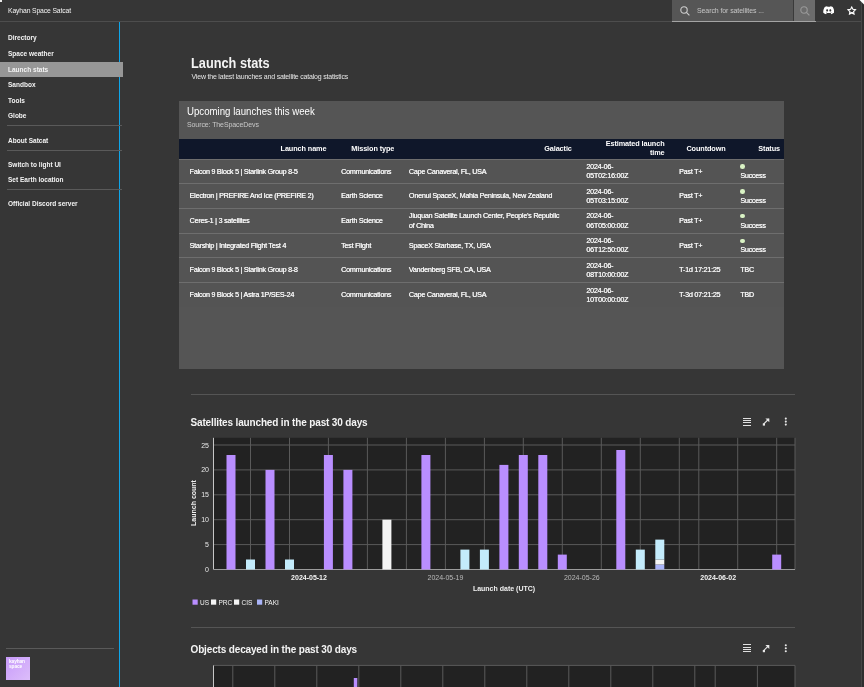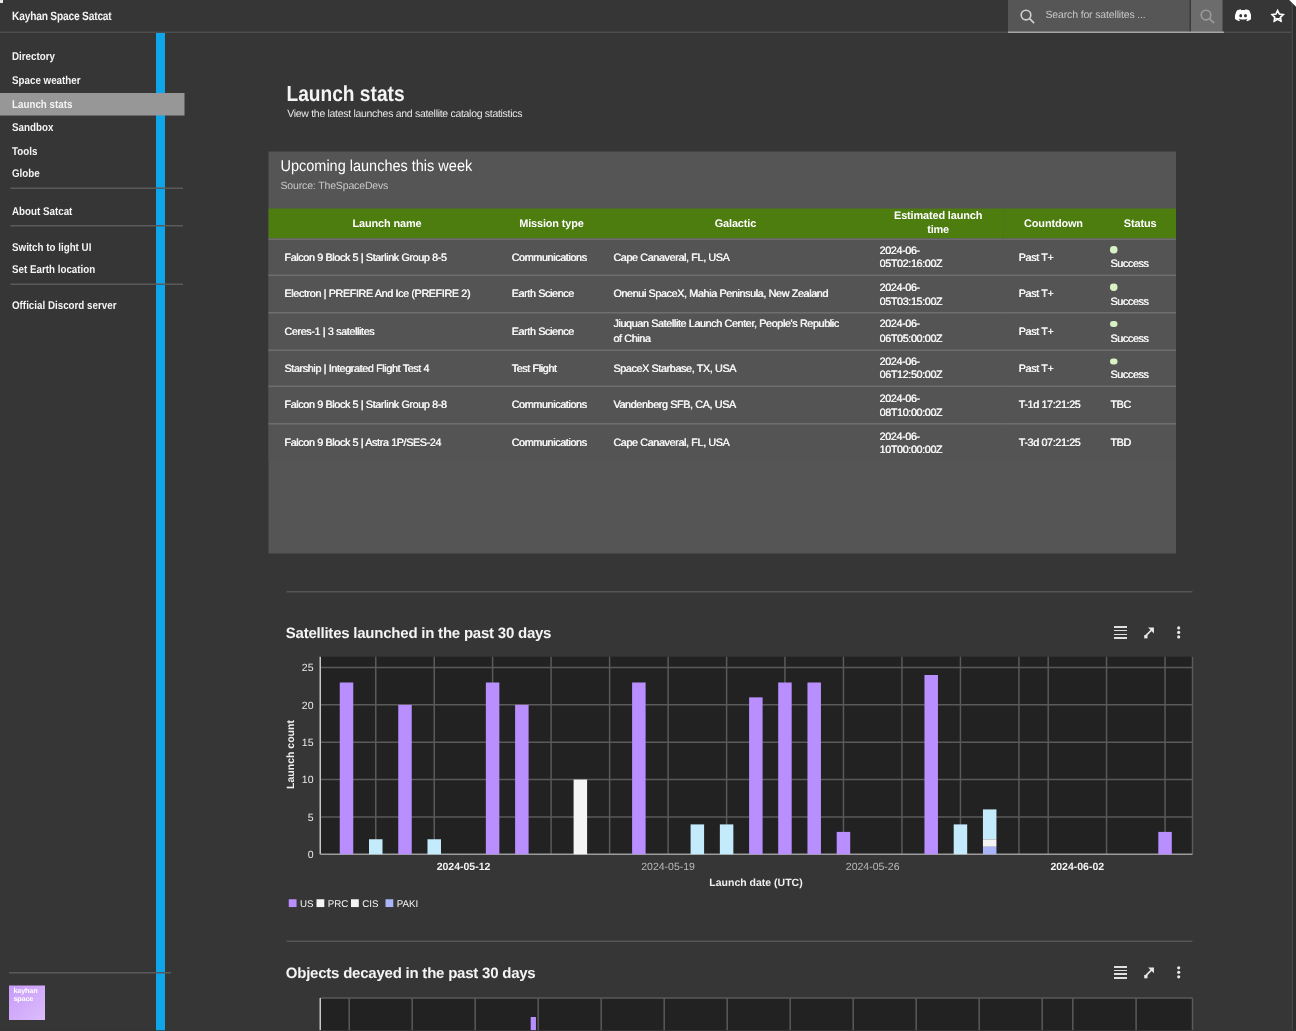--- a/index.html
+++ b/index.html
@@ -1,40 +1,40 @@
 <!DOCTYPE html>
 <html><head>
 <meta charset="utf-8">
 <style>
   * { margin:0; padding:0; box-sizing:border-box; }
   html,body { width:864px; height:687px; overflow:hidden; }
   body { background:#363636; font-family:"Liberation Sans",sans-serif; position:relative; }
   .abs { position:absolute; }
   
   #topbar { position:absolute; left:0; top:0; width:864px; height:22px; background:#363636; border-bottom:1px solid #4d4d4d; z-index:5; }
-  #topbar .title { position:absolute; left:8px; top:0; line-height:22px; font-size:8px; font-weight:bold; color:#f4f4f4; letter-spacing:-0.15px; }
+  #topbar .title { position:absolute; left:8px; top:0; line-height:22px; font-size:8px; font-weight:normal; color:#f4f4f4; letter-spacing:-0.15px; }
   #search { position:absolute; left:672px; top:0; width:121px; height:22px; background:#565656; }
   #search .ph { position:absolute; left:25px; top:0; line-height:22px; font-size:7px; letter-spacing:-0.1px; color:#c6c6c6; }
   #searchbtn { position:absolute; left:793px; top:0; width:22px; height:22px; background:#6c6c6c; border-left:1px solid #3a3a3a; }
   
-  #sidebar { position:absolute; left:0; top:22px; width:110px; height:665px; background:#363636; border-right:6px solid #0ea5e9; z-index:4; }
+  #sidebar { position:absolute; left:0; top:22px; width:120px; height:665px; background:#363636; border-right:1px solid #0ea5e9; z-index:4; }
   .navitem { position:absolute; left:0; width:123px; height:15px; line-height:15px; padding-left:8px; font-size:7.5px; font-weight:bold; color:#f4f4f4; white-space:nowrap; }
   .navitem i { display:inline-block; font-style:normal; transform:scaleX(0.87); transform-origin:0 50%; }
   .navsep { position:absolute; left:7px; width:115px; height:1px; background:#5a5a5a; }
   #logo { position:absolute; left:6px; top:634.5px; width:23.5px; height:23.5px; background:linear-gradient(135deg,#c89bfb,#dcbdfa); padding:2px 0 0 3px; }
   #logo div { font-size:4.8px; line-height:5.2px; font-weight:bold; color:#fff; letter-spacing:-0.1px; }
   
   #h1 { position:absolute; left:191px; top:55px; font-size:14.5px; font-weight:bold; color:#f4f4f4; transform:scaleX(0.88); transform-origin:0 0; letter-spacing:0; }
   #sub1 { position:absolute; left:191.5px; top:72.5px; font-size:7px; letter-spacing:-0.2px; color:#e6e6e6; }
   
   #card { position:absolute; left:179px; top:101px; width:605px; height:268px; background:#555555; }
   #card .ct { position:absolute; left:8px; top:3.5px; font-size:10.5px; color:#fff; transform:scaleX(0.92); transform-origin:0 0; }
   #card .cs { position:absolute; left:8px; top:19.5px; font-size:7px; letter-spacing:-0.1px; color:#c8c8c8; }
   table#t { position:absolute; left:0; top:38px; width:605px; border-collapse:collapse; table-layout:fixed; }
-  #t th { background:#4d7c0f; height:20px; font-size:7.3px; letter-spacing:-0.1px; font-weight:bold; color:#fff; text-align:center; padding:0 4px 0 10.5px; vertical-align:middle; line-height:8.5px; }
+  #t th { background:#0f172a; height:20px; font-size:7.3px; letter-spacing:-0.1px; font-weight:bold; color:#fff; text-align:right; padding:0 4px 0 10.5px; vertical-align:middle; line-height:8.5px; }
   #t td { font-size:7.2px; letter-spacing:-0.25px; text-shadow:0.3px 0 0 currentColor; color:#f4f4f4; padding:0 4px 0 10.5px; vertical-align:middle; line-height:9.3px; height:24.7px; }
   #t tr.a td { background:#545454; }
   #t tr.b td { background:#545454; }
   #t tr td { border-top:1px solid #6e6e6e; }
   #t tr.h th { border:0; }
   .dot { display:inline-block; width:4.6px; height:4.6px; border-radius:50%; background:#d9f2c4; }
   
   .hsep { position:absolute; left:191px; width:604px; height:1px; background:#555; }
   .sect { position:absolute; left:190.5px; font-size:10px; letter-spacing:-0.15px; font-weight:bold; color:#f4f4f4; }
 </style>

